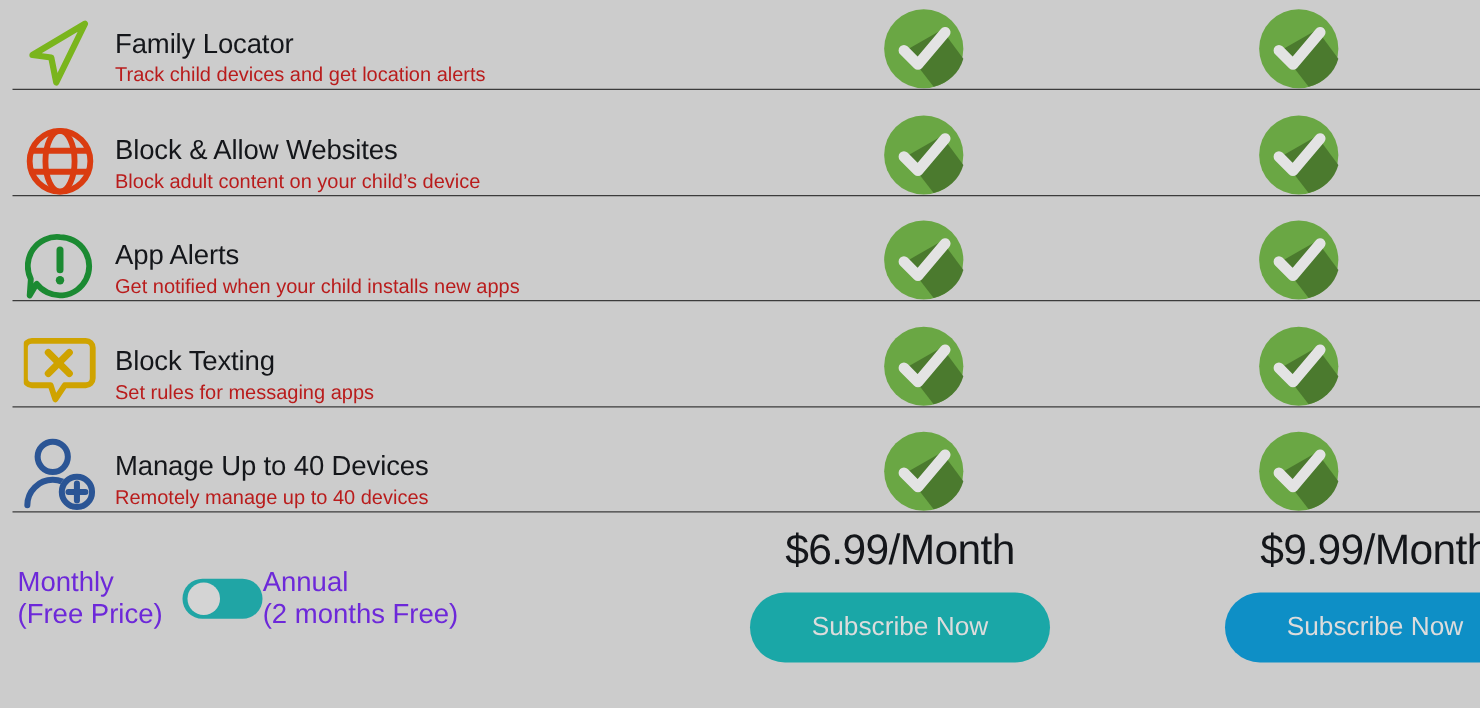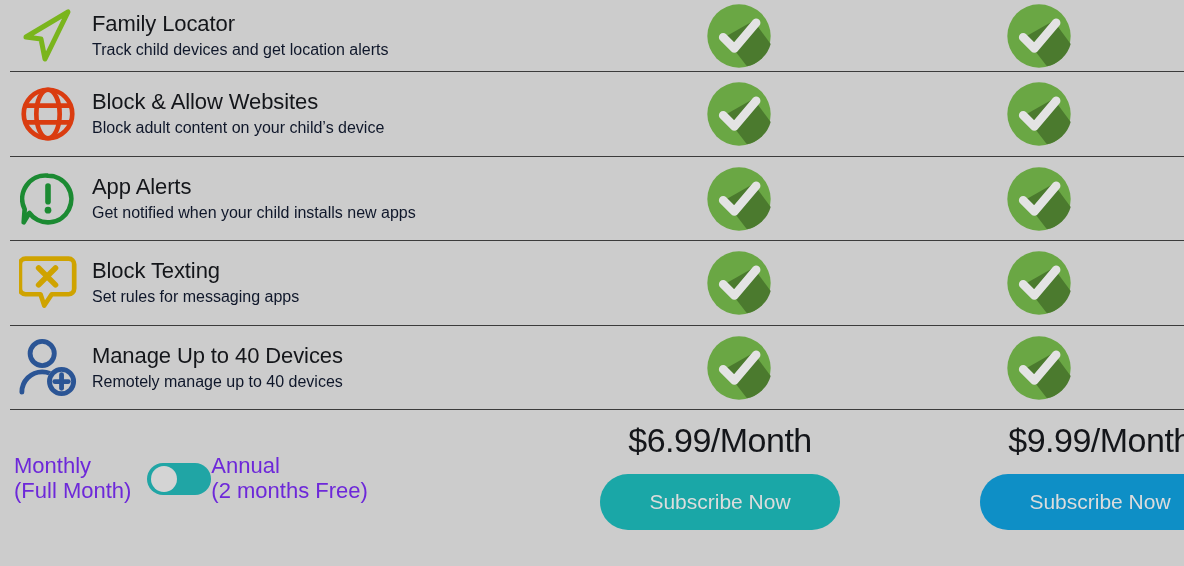--- a/index.html
+++ b/index.html
@@ -18,21 +18,21 @@
   .comparison-table {
     position: relative;
     width: 1184px;
     height: 566px;
   }
 
   
   .feature-row {
     position: relative;
     display: flex;
-    align-items: center;
+    align-items: flex-end;
     height: 84.5px;
     box-sizing: border-box;
     border-radius: 32px;
   }
   .feature-row.first { height: 72px; }
 
   .row-divider {
     position: absolute;
     left: 10px;
     right: 0;
@@ -58,21 +58,21 @@
 
   .feature-title {
     font-size: 22px;
     color: #14161a;
     line-height: 1.18;
     letter-spacing: -0.1px;
     white-space: nowrap;
   }
   .feature-sub {
     font-size: 16px;
-    color: #0f172a;
+    color: #b91c1c;
     line-height: 1.35;
     margin-top: 2px;
     white-space: nowrap;
   }
 
   .check-cell {
     flex: 0 0 160px;
     display: flex;
     align-items: center;
     justify-content: center;
@@ -320,21 +320,21 @@
       </svg>
     </div>
     <div class="row-divider"></div>
   </div>
 
   <div class="pricing-area">
 
     <div class="toggle-cell">
       <div class="toggle-label left">
         <span>Monthly</span>
-        <span class="l2">(Full Month)</span>
+        <span class="l2">(Free Price)</span>
       </div>
       <div class="toggle-switch">
         <div class="toggle-knob"></div>
       </div>
       <div class="toggle-label right">
         <span>Annual</span>
         <span class="l2">(2 months Free)</span>
       </div>
     </div>
 

